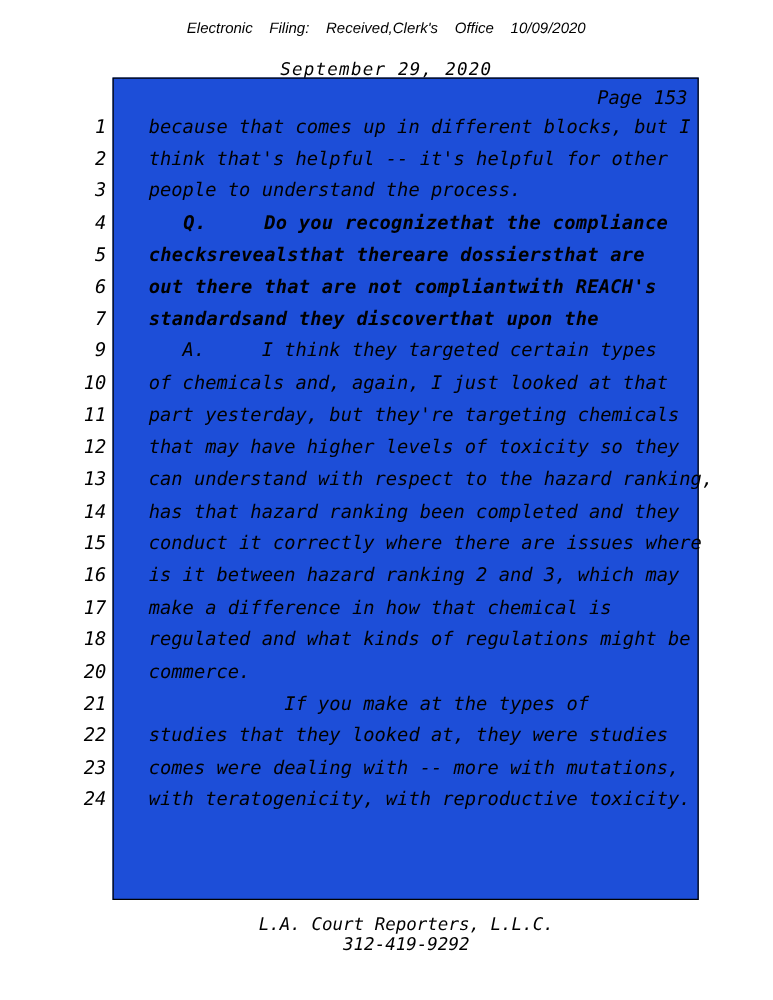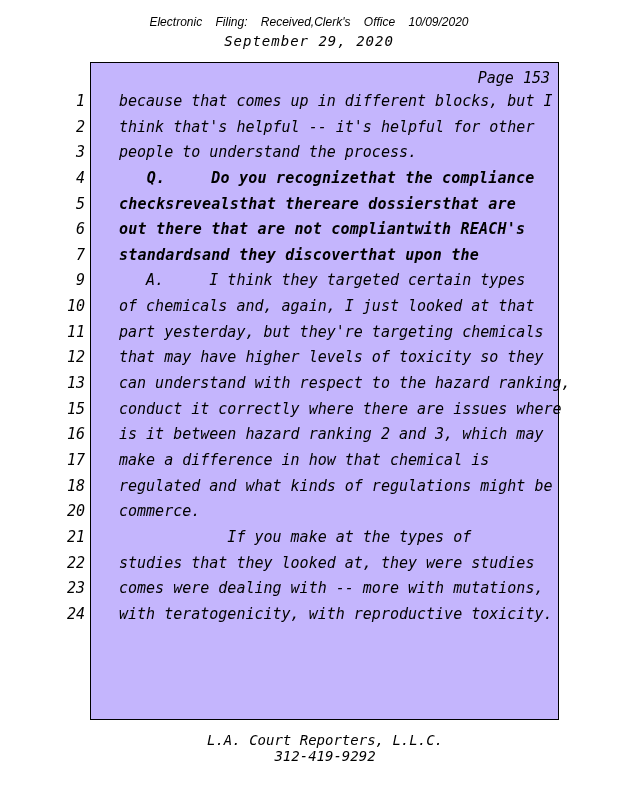--- a/index.html
+++ b/index.html
@@ -23,36 +23,36 @@
     left: 0;
     width: 100%;
     text-align: center;
     font-family: "Liberation Sans", sans-serif;
     font-size: 12px;
     word-spacing: 10px;
     color: #000000;
   }
   .hearing-date {
     position: absolute;
-    top: 33px;
+    top: 48px;
     left: 0;
     width: 100%;
     text-align: center;
     font-size: 14px;
     letter-spacing: 1px;
   }
   .sheet {
     position: absolute;
     left: 90px;
     top: 62px;
     width: 469px;
     height: 658px;
     border: 1px solid #000000;
     box-sizing: border-box;
-    background: #c4b5fd;
+    background: #1d4ed8;
   }
   .page-label {
     position: absolute;
     top: 6px;
     right: 8px;
     font-size: 15px;
   }
   .lines {
     position: absolute;
     left: 0;
@@ -106,20 +106,21 @@
       <div class="line"><span class="num">3</span><span class="txt">people to understand the process.</span></div>
       <div class="line bold"><span class="num">4</span><span class="txt">   Q.     Do you recognizethat the compliance</span></div>
       <div class="line bold"><span class="num">5</span><span class="txt">checksrevealsthat thereare dossiersthat are</span></div>
       <div class="line bold"><span class="num">6</span><span class="txt">out there that are not compliantwith REACH's</span></div>
       <div class="line bold"><span class="num">7</span><span class="txt">standardsand they discoverthat upon the</span></div>
       <div class="line"><span class="num">9</span><span class="txt">   A.     I think they targeted certain types</span></div>
       <div class="line"><span class="num">10</span><span class="txt">of chemicals and, again, I just looked at that</span></div>
       <div class="line"><span class="num">11</span><span class="txt">part yesterday, but they're targeting chemicals</span></div>
       <div class="line"><span class="num">12</span><span class="txt">that may have higher levels of toxicity so they</span></div>
       <div class="line"><span class="num">13</span><span class="txt">can understand with respect to the hazard ranking,</span></div>
+      <div class="line"><span class="num">14</span><span class="txt">has that hazard ranking been completed and they</span></div>
       <div class="line"><span class="num">15</span><span class="txt">conduct it correctly where there are issues where</span></div>
       <div class="line"><span class="num">16</span><span class="txt">is it between hazard ranking 2 and 3, which may</span></div>
       <div class="line"><span class="num">17</span><span class="txt">make a difference in how that chemical is</span></div>
       <div class="line"><span class="num">18</span><span class="txt">regulated and what kinds of regulations might be</span></div>
       <div class="line"><span class="num">20</span><span class="txt">commerce.</span></div>
       <div class="line"><span class="num">21</span><span class="txt">            If you make at the types of</span></div>
       <div class="line"><span class="num">22</span><span class="txt">studies that they looked at, they were studies</span></div>
       <div class="line"><span class="num">23</span><span class="txt">comes were dealing with -- more with mutations,</span></div>
       <div class="line"><span class="num">24</span><span class="txt">with teratogenicity, with reproductive toxicity.</span></div>
     </div>

